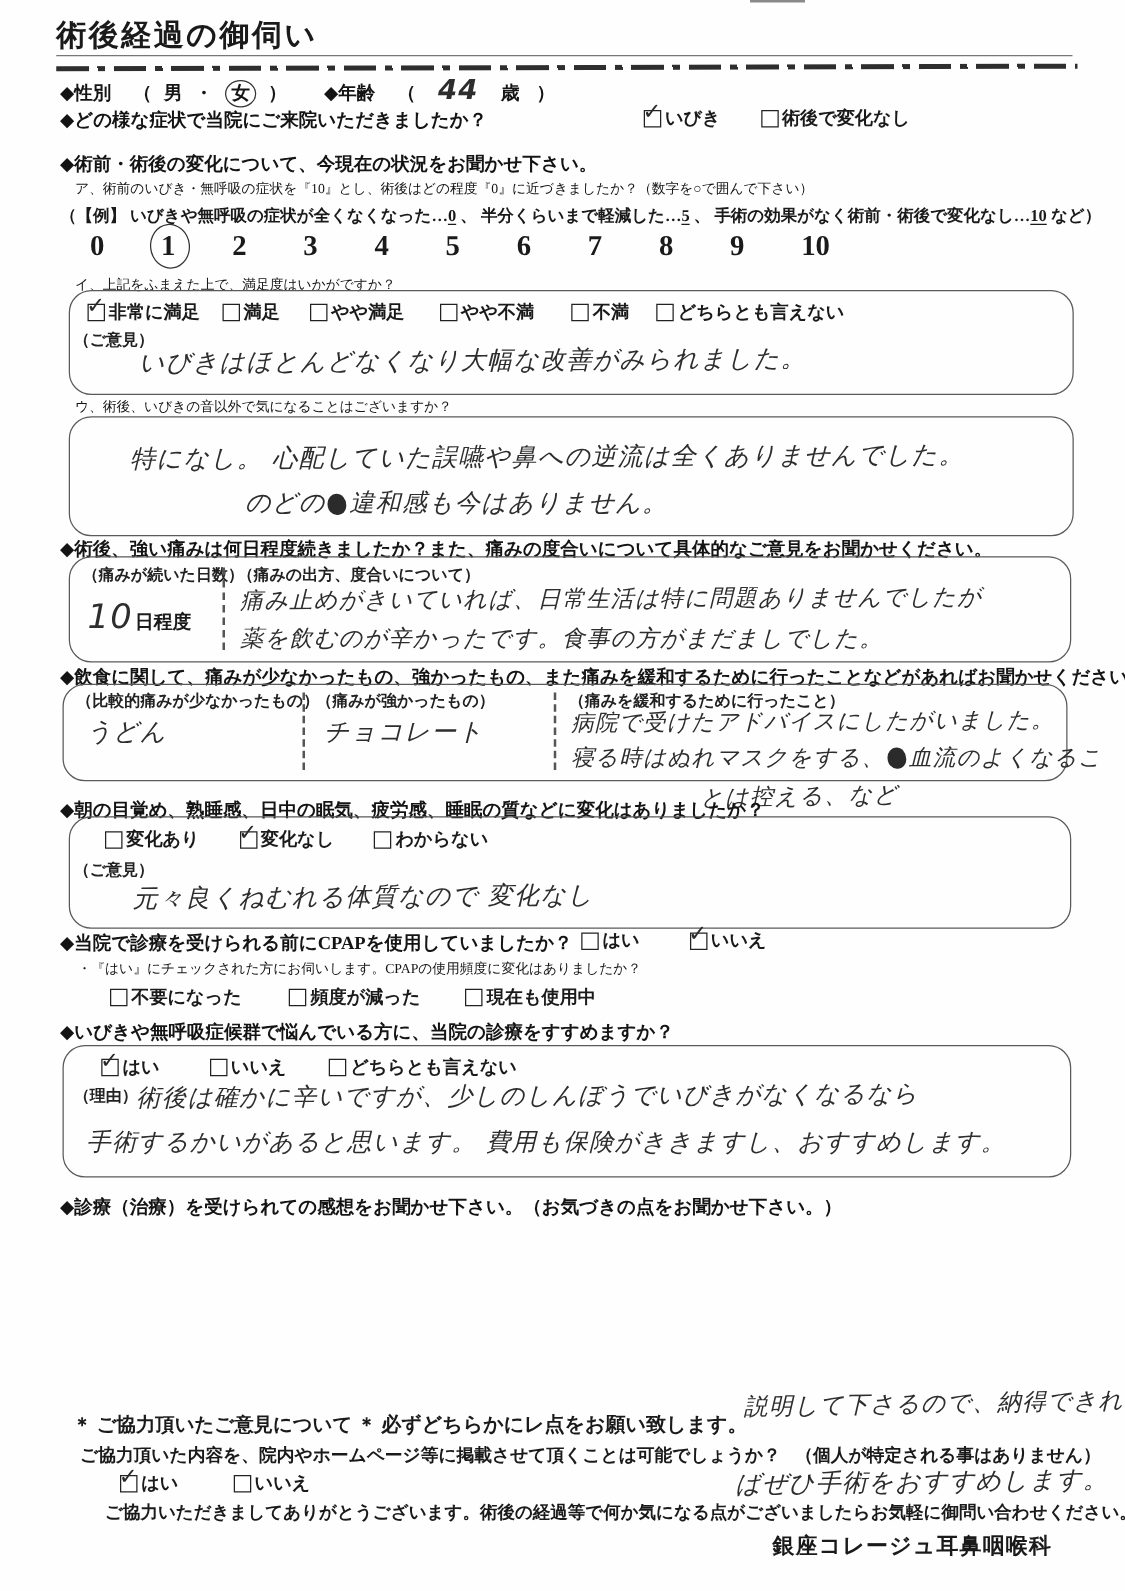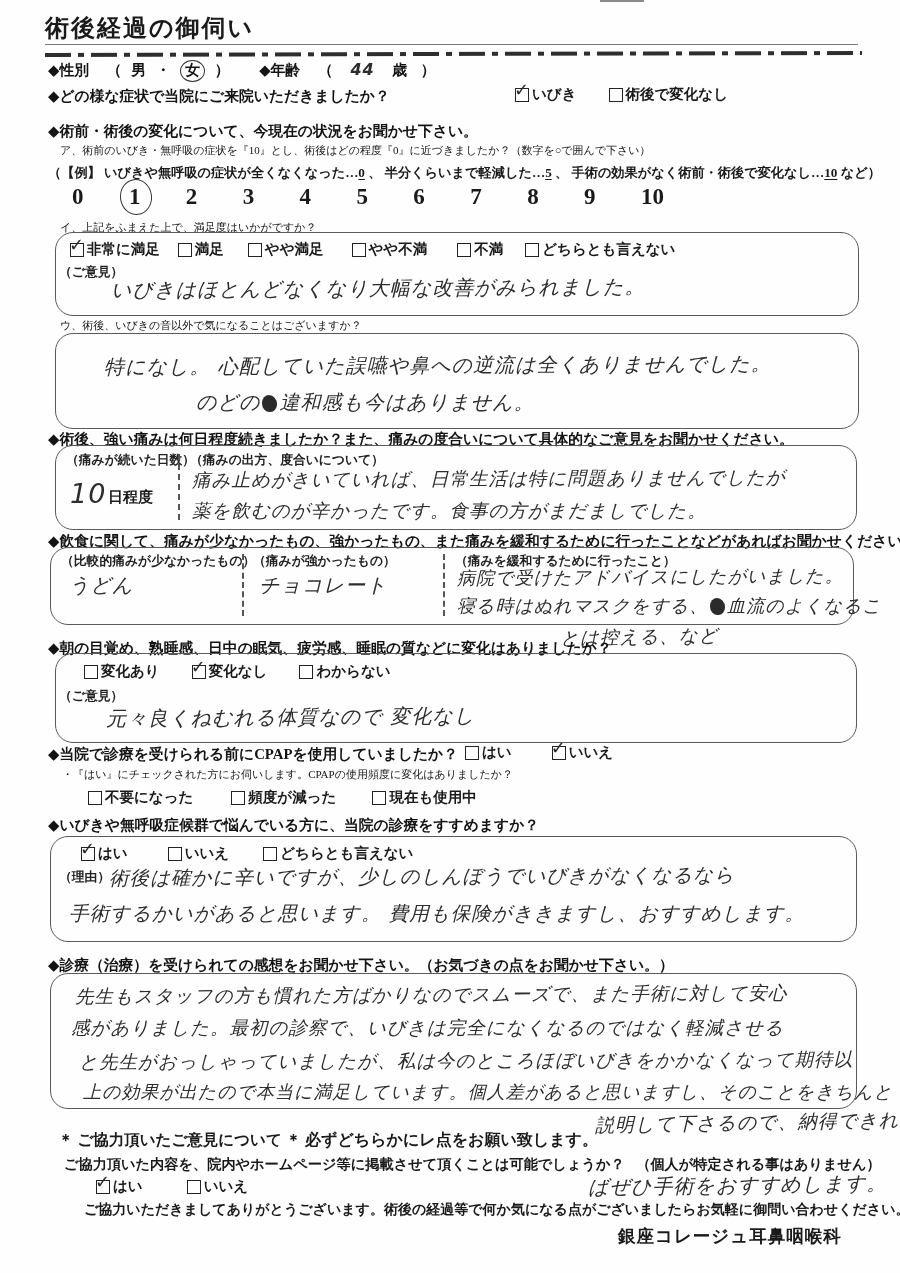--- a/index.html
+++ b/index.html
@@ -46,21 +46,21 @@
 
   <div class="abs q" style="left:48px;top:60px;">
     <span>◆性別</span>
     <span style="margin-left:14px;">（</span>
     <span style="margin:0 6px;">男</span>
     <span>・</span>
     <span class="circle-f" style="margin:0 6px;">女</span>
     <span>）</span>
     <span style="margin-left:26px;">◆年齢</span>
     <span style="margin-left:14px;">（</span>
-    <span class="hw" style="font-size:16px;margin:0 14px;text-align:center;">44</span>
+    <span class="hw" style="font-size:22px;margin:0 14px;text-align:center;">44</span>
     <span>歳</span>
     <span style="margin-left:10px;">）</span>
   </div>
 
   <div class="abs q" style="left:48px;top:87px;">◆どの様な症状で当院にご来院いただきましたか？</div>
   <div class="abs" style="left:515px;top:85px;">
     <label class="opt" style="margin-right:28px;">
       <span class="cb checked"></span>
       <span>いびき</span>
     </label>
@@ -218,26 +218,20 @@
         <span class="cb"></span>
         <span>どちらとも言えない</span>
       </label>
     </div>
     <div class="abs boxlbl" style="left:8px;top:32px;">（理由）</div>
     <div class="abs hw" style="left:58px;top:26px;font-size:19.5px;transform:rotate(-0.3deg);">術後は確かに辛いですが、少しのしんぼうでいびきがなくなるなら</div>
     <div class="abs hw" style="left:18px;top:63px;font-size:19.5px;">手術するかいがあると思います。 費用も保険がききますし、おすすめします。</div>
   </div>
 
   <div class="abs q" style="left:48px;top:956px;">◆診療（治療）を受けられての感想をお聞かせ下さい。（お気づきの点をお聞かせ下さい。）</div>
-  <div class="abox" style="left:50px;top:973px;width:805px;height:134px;">
-    <div class="abs hw" style="left:24px;top:8px;font-size:18.5px;transform:rotate(-0.3deg);">先生もスタッフの方も慣れた方ばかりなのでスムーズで、また手術に対して安心</div>
-    <div class="abs hw" style="left:20px;top:41px;font-size:18.5px;">感がありました。最初の診察で、いびきは完全になくなるのではなく軽減させる</div>
-    <div class="abs hw" style="left:28px;top:74px;font-size:18.5px;transform:rotate(-0.2deg);">と先生がおっしゃっていましたが、私は今のところほぼいびきをかかなくなって期待以</div>
-    <div class="abs hw" style="left:32px;top:106px;font-size:18px;">上の効果が出たので本当に満足しています。個人差があると思いますし、そのことをきちんと</div>
-  </div>
   <div class="abs hw" style="left:595px;top:1110px;font-size:19px;transform:rotate(-1deg);">説明して下さるので、納得できれ</div>
 
   <div class="abs" style="left:58px;top:1130px;font-size:15.5px;font-weight:700;">
     <span>＊ ご協力頂いたご意見について ＊ </span><span style="font-size:16px;">必ずどちらかにレ点をお願い致します。</span>
   </div>
   <div class="abs" style="left:64px;top:1155px;font-size:14.2px;font-weight:700;">
     <span>ご協力頂いた内容を、院内やホームページ等に掲載させて頂くことは可能でしょうか？</span>
     <span style="margin-left:8px;">（個人が特定される事はありません）</span>
   </div>
   <div class="abs" style="left:96px;top:1177px;">

